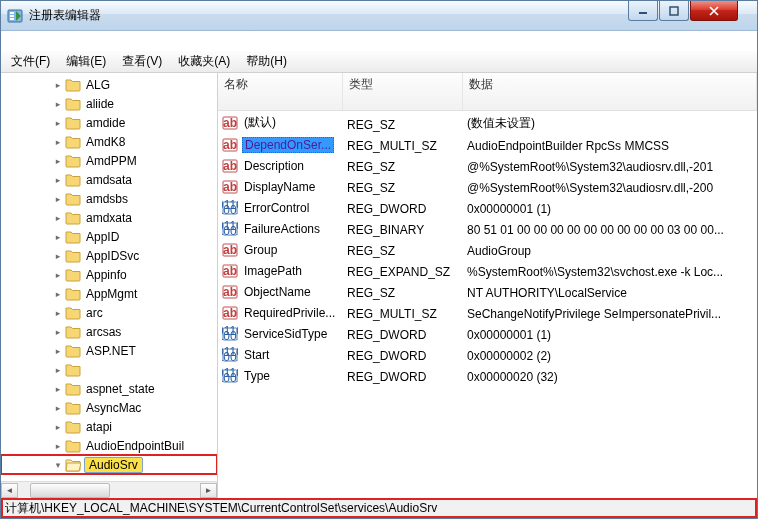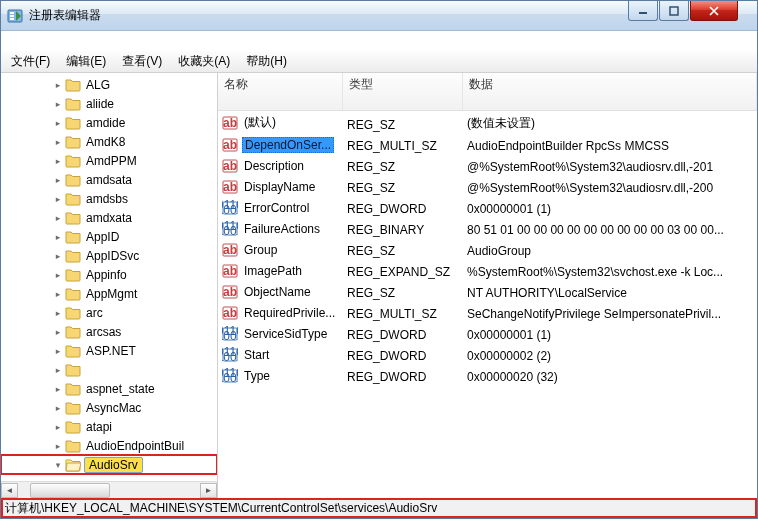--- a/index.html
+++ b/index.html
@@ -33,21 +33,21 @@
   .col-type { width: 120px; }
   .col-data { flex: 1; font-family: Liberation Mono, monospace; }
   .list-body { flex: 1; overflow: hidden; }
   .list-row { display: flex; align-items: flex-end; height: 21px; padding-left: 2px; }
   .list-row .cell { white-space: nowrap; overflow: hidden; text-overflow: ellipsis; padding: 0 6px 0 0; }
   .list-row .nm { width: 127px; display: flex; align-items: center; }
   .list-row .nm .vicon { width: 16px; height: 16px; margin: 0 4px 0 2px; flex-shrink: 0; }
   .list-row .nm .txt { overflow: hidden; text-overflow: ellipsis; white-space: nowrap; padding: 1px 2px; }
   .list-row .tp { width: 120px; }
   .list-row .dt { flex: 1; }
-  .list-row.selected .nm .txt { background: #3399ff; color: #0f172a; border: 1px dotted #1a6fcc; padding: 0 2px; }
+  .list-row.selected .nm .txt { background: #3399ff; color: #4c1d95; border: 1px dotted #1a6fcc; padding: 0 2px; }
   .statusbar { height: 20px; border-top: 1px solid #d0d0d0; background: #f1f1f1; display: flex; align-items: center; padding: 0 4px; }
   .statusbar.highlighted { outline: 2px solid #d22; outline-offset: -2px; }
   svg { display: block; }
 </style>
 </head>
 <body>
 
 <div class="window">
 
   <div class="titlebar">

